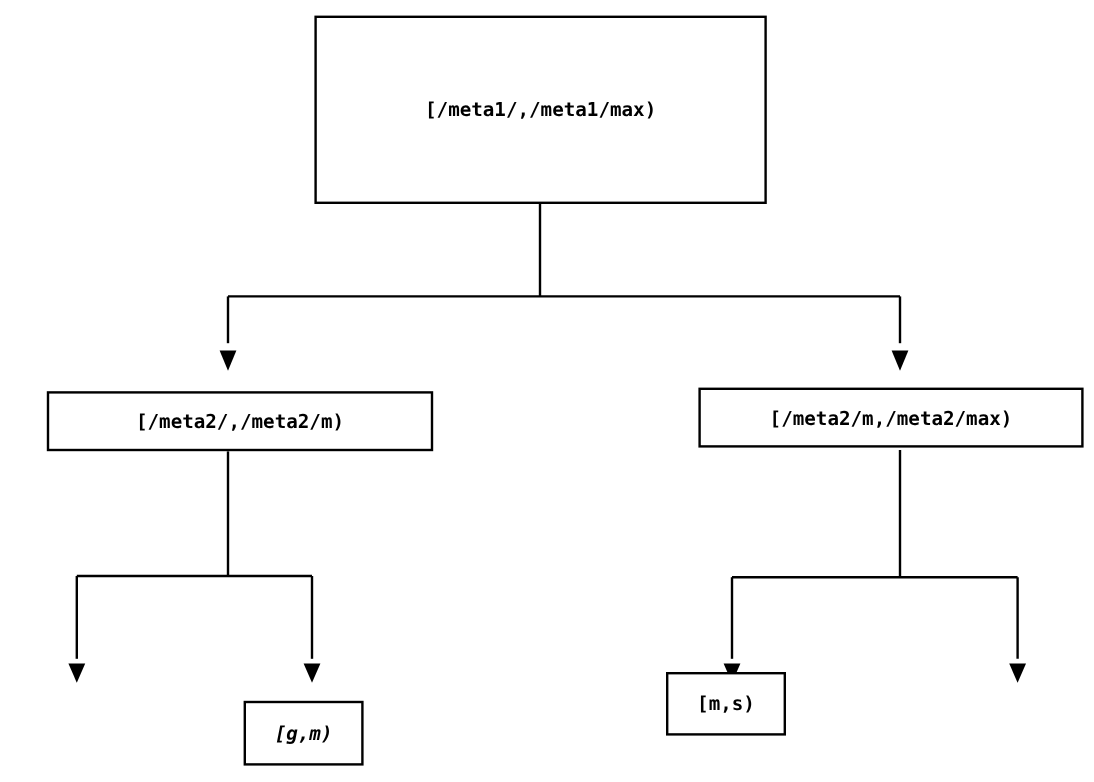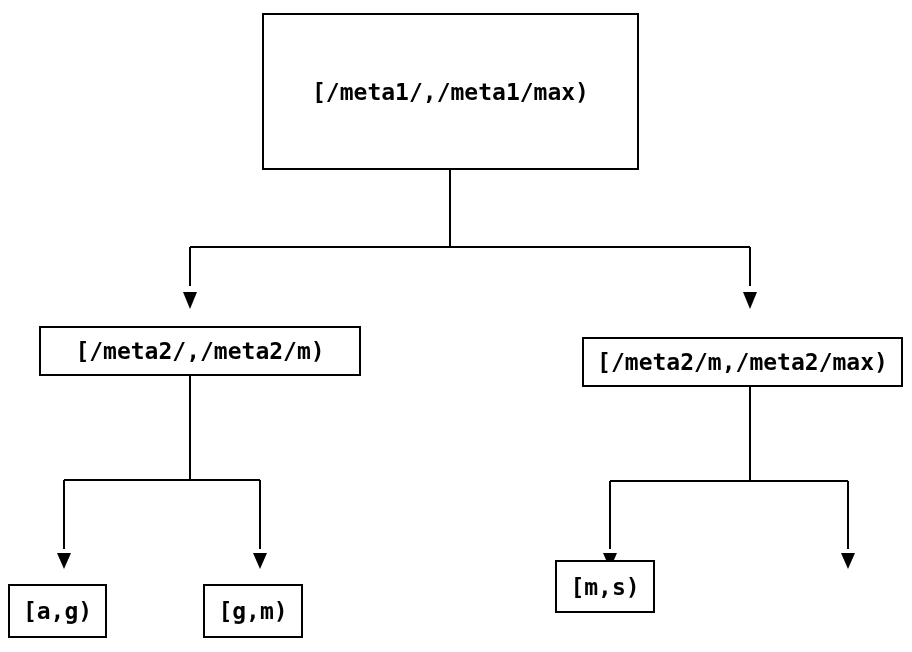--- a/index.html
+++ b/index.html
@@ -24,29 +24,29 @@
   }
   .node {
     position: absolute;
     box-sizing: border-box;
     border: 2px solid #000000;
     background: #ffffff;
     color: #000000;
     display: flex;
     align-items: center;
     justify-content: center;
-    font-size: 23px;
+    font-size: 16px;
     font-weight: bold;
     white-space: nowrap;
   }
   .node-root  { left: 262px; top: 13px;  width: 377px; height: 157px; }
   .node-l     { left: 39px;  top: 326px; width: 322px; height: 50px;  }
-  .node-r     { left: 582px; top: 337px; width: 321px; height: 50px;  }
+  .node-r     { left: 582px; top: 323px; width: 321px; height: 50px;  }
   .node-ll    { left: 8px;   top: 584px; width: 99px;  height: 54px;  }
-  .node-lr    { left: 203px; top: 584px; width: 100px; height: 54px;  }
+  .node-lr    { left: 203px; top: 584px; width: 100px; height: 54px; font-style: italic;  }
   .node-rl    { left: 555px; top: 560px; width: 100px; height: 53px;  }
   .node-rr    { left: 777px; top: 585px; width: 123px; height: 53px;  }
 </style>
 </head>
 <body>
 
 <div class="canvas">
 
   <svg class="edges-layer" width="912" height="652" viewBox="0 0 912 652" xmlns="http://www.w3.org/2000/svg">
     <g stroke="#000000" stroke-width="2" fill="none">
@@ -82,23 +82,20 @@
   </div>
 
   <div class="node node-l">
     <span>[/meta2/,/meta2/m)</span>
   </div>
 
   <div class="node node-r">
     <span>[/meta2/m,/meta2/max)</span>
   </div>
 
-  <div class="node node-ll">
-    <span>[a,g)</span>
-  </div>
 
   <div class="node node-lr">
     <span>[g,m)</span>
   </div>
 
   <div class="node node-rl">
     <span>[m,s)</span>
   </div>
 
 

